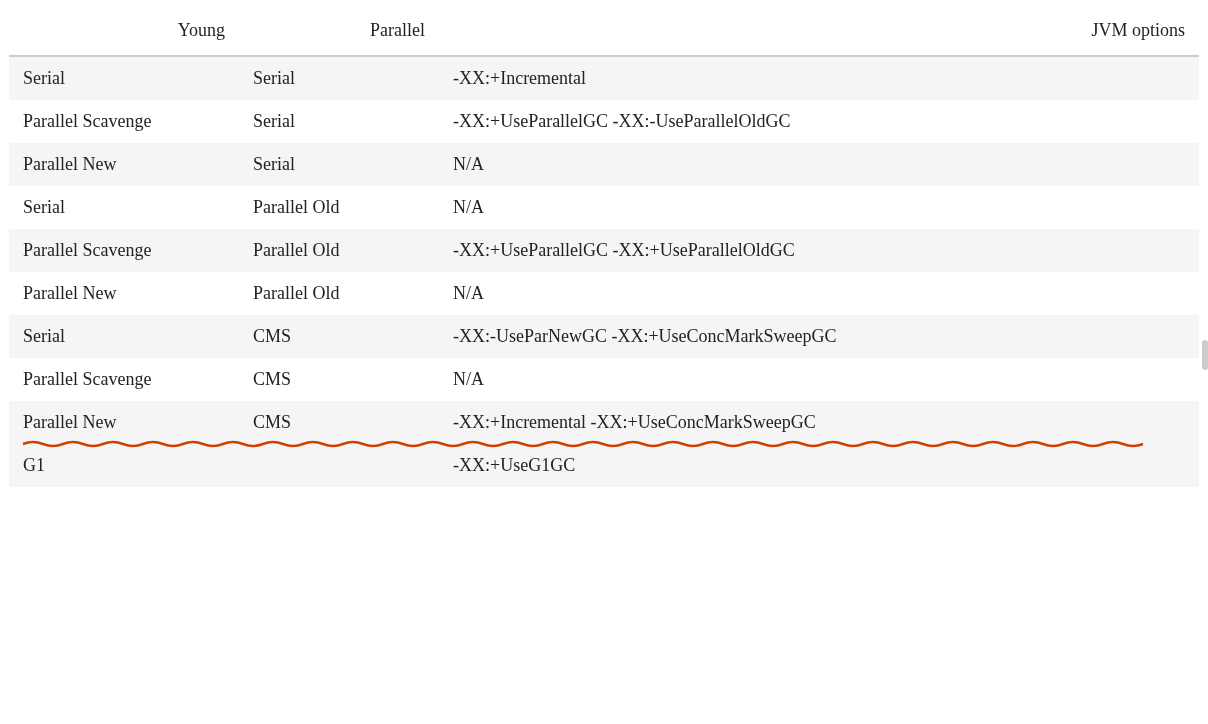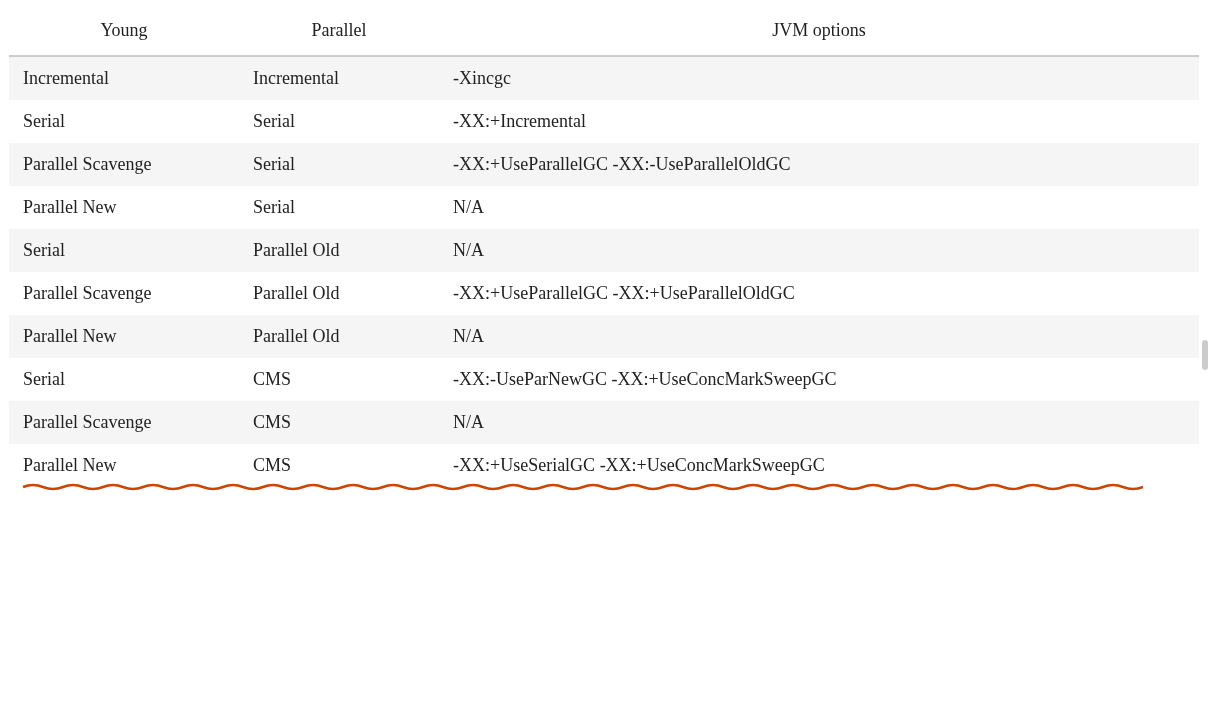--- a/index.html
+++ b/index.html
@@ -27,21 +27,21 @@
       width: 100%;
       border-collapse: collapse;
       font-size: 18px;
     }
 
     thead tr {
       border-bottom: 2px solid #cccccc;
     }
 
     thead th {
-      text-align: center;
+      text-align: right;
       padding: 10px 14px 14px 14px;
       font-weight: normal;
       font-size: 18px;
       color: #222222;
     }
 
     tbody tr:nth-child(odd) {
       background-color: #f5f5f5;
     }
 
@@ -80,25 +80,20 @@
 <div class="table-container">
   <table>
     <thead>
       <tr>
         <th class="col-young">Young</th>
         <th class="col-tenured">Parallel</th>
         <th class="col-jvm">JVM options</th>
       </tr>
     </thead>
     <tbody id="table-body">
-    <tr>
-          <td class="col-young">Incremental</td>
-          <td class="col-tenured">Incremental</td>
-          <td class="col-jvm">-Xincgc</td>
-        </tr>
         <tr>
           <td class="col-young">Serial</td>
           <td class="col-tenured">Serial</td>
           <td class="col-jvm">-XX:+Incremental</td>
         </tr>
         <tr>
           <td class="col-young">Parallel Scavenge</td>
           <td class="col-tenured">Serial</td>
           <td class="col-jvm">-XX:+UseParallelGC -XX:-UseParallelOldGC</td>
         </tr>
@@ -128,26 +123,31 @@
           <td class="col-jvm">-XX:-UseParNewGC -XX:+UseConcMarkSweepGC</td>
         </tr>
         <tr>
           <td class="col-young">Parallel Scavenge</td>
           <td class="col-tenured">CMS</td>
           <td class="col-jvm">N/A</td>
         </tr>
         <tr class="highlight-row" style="position: relative; border-bottom: none;">
           <td class="col-young">Parallel New</td>
           <td class="col-tenured">CMS</td>
-          <td class="col-jvm">-XX:+UseSerialGC -XX:+UseConcMarkSweepGC</td>
+          <td class="col-jvm">-XX:+Incremental -XX:+UseConcMarkSweepGC</td>
         </tr>
         <tr style="background: transparent; height: 0px;">
           <td colspan="3" style="padding: 0px; height: 0px; border: none; position: relative;">
             <svg width="1100" height="12" viewBox="0 0 1100 12" style="position: absolute; left: 14px; top: -6px; overflow: visible;">
               <path d="M 0 6 Q 10 2, 20 6 Q 30 10, 40 6 Q 50 2, 60 6 Q 70 10, 80 6 Q 90 2, 100 6 Q 110 10, 120 6 Q 130 2, 140 6 Q 150 10, 160 6 Q 170 2, 180 6 Q 190 10, 200 6 Q 210 2, 220 6 Q 230 10, 240 6 Q 250 2, 260 6 Q 270 10, 280 6 Q 290 2, 300 6 Q 310 10, 320 6 Q 330 2, 340 6 Q 350 10, 360 6 Q 370 2, 380 6 Q 390 10, 400 6 Q 410 2, 420 6 Q 430 10, 440 6 Q 450 2, 460 6 Q 470 10, 480 6 Q 490 2, 500 6 Q 510 10, 520 6 Q 530 2, 540 6 Q 550 10, 560 6 Q 570 2, 580 6 Q 590 10, 600 6 Q 610 2, 620 6 Q 630 10, 640 6 Q 650 2, 660 6 Q 670 10, 680 6 Q 690 2, 700 6 Q 710 10, 720 6 Q 730 2, 740 6 Q 750 10, 760 6 Q 770 2, 780 6 Q 790 10, 800 6 Q 810 2, 820 6 Q 830 10, 840 6 Q 850 2, 860 6 Q 870 10, 880 6 Q 890 2, 900 6 Q 910 10, 920 6 Q 930 2, 940 6 Q 950 10, 960 6 Q 970 2, 980 6 Q 990 10, 1000 6 Q 1010 2, 1020 6 Q 1030 10, 1040 6 Q 1050 2, 1060 6 Q 1070 10, 1080 6 Q 1090 2, 1100 6 Q 1110 10, 1120 6" stroke="#cc4400" stroke-width="2.5" fill="none"></path>
             </svg>
           </td>
         </tr>
+        <tr>
+          <td class="col-young">G1</td>
+          <td class="col-tenured"></td>
+          <td class="col-jvm">-XX:+UseG1GC</td>
+        </tr>
       </tbody>
   </table>
 </div>
 
 <div class="scrollbar-indicator"></div>
 
 </body></html>

